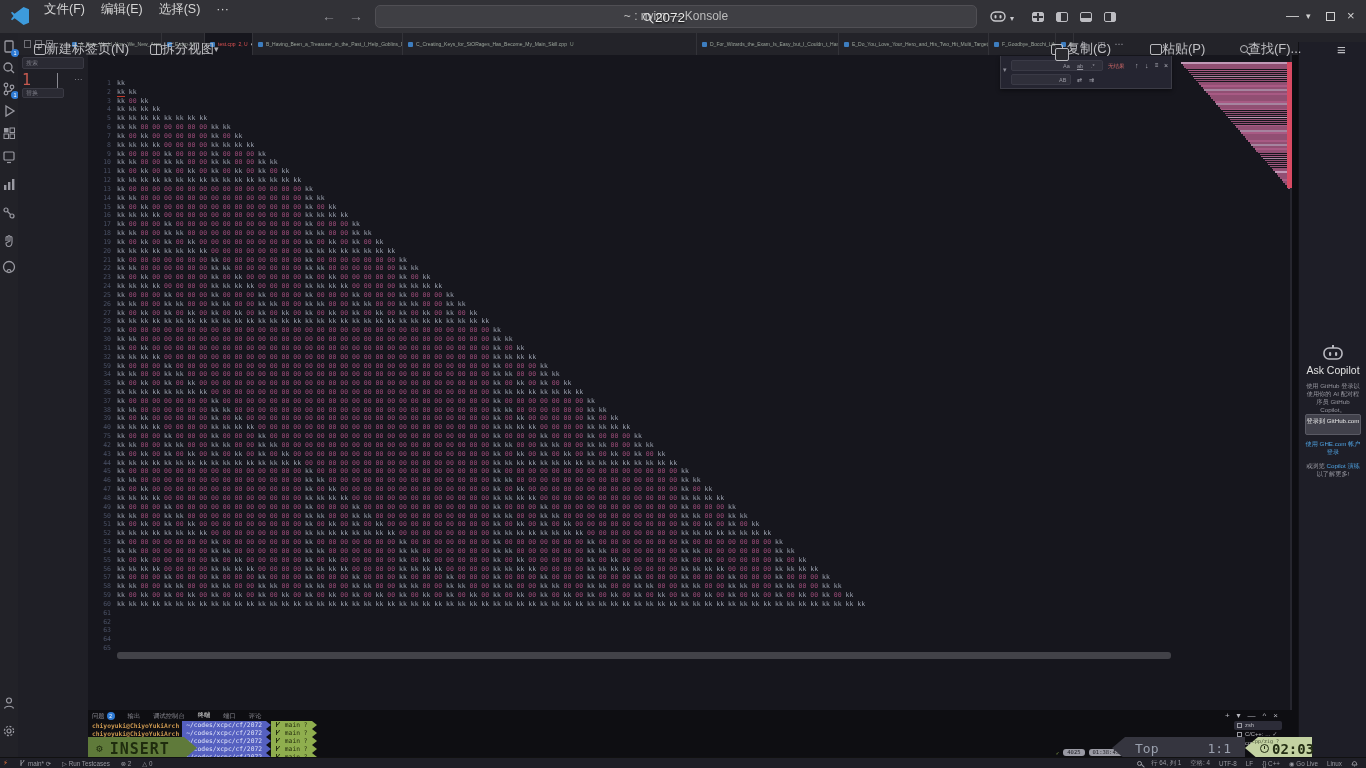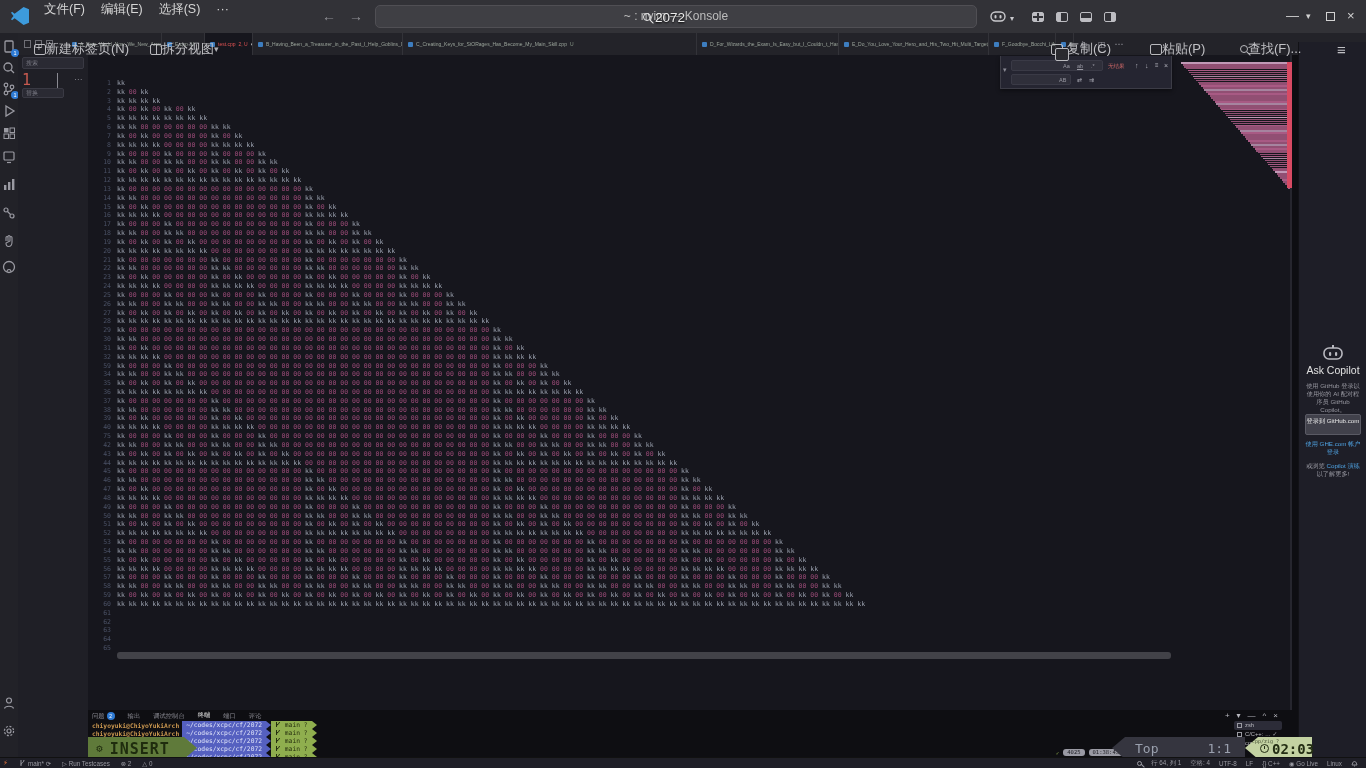--- a/index.html
+++ b/index.html
@@ -408,23 +408,23 @@
       <div class="ln">59</div>
       <div class="ln">60</div>
       <div class="ln">61</div>
       <div class="ln">62</div>
       <div class="ln">63</div>
       <div class="ln">64</div>
       <div class="ln">65</div>
     </div>
   <div id="buffer">
       <div class="ln"><span>kk</span></div>
+      <div class="ln"><span class="u">kk</span> <span>kk</span></div>
       <div class="ln"><span>kk</span> <span class="z">00</span> <span>kk</span></div>
       <div class="ln"><span>kk</span> <span>kk</span> <span>kk</span> <span>kk</span></div>
-      <div class="ln"><span>kk</span> <span class="z">00</span> <span>kk</span> <span class="z">00</span> <span>kk</span> <span class="z">00</span> <span>kk</span></div>
       <div class="ln"><span>kk</span> <span>kk</span> <span>kk</span> <span>kk</span> <span>kk</span> <span>kk</span> <span>kk</span> <span>kk</span></div>
       <div class="ln"><span>kk</span> <span>kk</span> <span class="z">00</span> <span class="z">00</span> <span class="z">00</span> <span class="z">00</span> <span class="z">00</span> <span class="z">00</span> <span>kk</span> <span>kk</span></div>
       <div class="ln"><span>kk</span> <span class="z">00</span> <span>kk</span> <span class="z">00</span> <span class="z">00</span> <span class="z">00</span> <span class="z">00</span> <span class="z">00</span> <span>kk</span> <span class="z">00</span> <span>kk</span></div>
       <div class="ln"><span>kk</span> <span>kk</span> <span>kk</span> <span>kk</span> <span class="z">00</span> <span class="z">00</span> <span class="z">00</span> <span class="z">00</span> <span>kk</span> <span>kk</span> <span>kk</span> <span>kk</span></div>
       <div class="ln"><span>kk</span> <span class="z">00</span> <span class="z">00</span> <span class="z">00</span> <span>kk</span> <span class="z">00</span> <span class="z">00</span> <span class="z">00</span> <span>kk</span> <span class="z">00</span> <span class="z">00</span> <span class="z">00</span> <span>kk</span></div>
       <div class="ln"><span>kk</span> <span>kk</span> <span class="z">00</span> <span class="z">00</span> <span>kk</span> <span>kk</span> <span class="z">00</span> <span class="z">00</span> <span>kk</span> <span>kk</span> <span class="z">00</span> <span class="z">00</span> <span>kk</span> <span>kk</span></div>
       <div class="ln"><span>kk</span> <span class="z">00</span> <span>kk</span> <span class="z">00</span> <span>kk</span> <span class="z">00</span> <span>kk</span> <span class="z">00</span> <span>kk</span> <span class="z">00</span> <span>kk</span> <span class="z">00</span> <span>kk</span> <span class="z">00</span> <span>kk</span></div>
       <div class="ln"><span>kk</span> <span>kk</span> <span>kk</span> <span>kk</span> <span>kk</span> <span>kk</span> <span>kk</span> <span>kk</span> <span>kk</span> <span>kk</span> <span>kk</span> <span>kk</span> <span>kk</span> <span>kk</span> <span>kk</span> <span>kk</span></div>
       <div class="ln"><span>kk</span> <span class="z">00</span> <span class="z">00</span> <span class="z">00</span> <span class="z">00</span> <span class="z">00</span> <span class="z">00</span> <span class="z">00</span> <span class="z">00</span> <span class="z">00</span> <span class="z">00</span> <span class="z">00</span> <span class="z">00</span> <span class="z">00</span> <span class="z">00</span> <span class="z">00</span> <span>kk</span></div>
       <div class="ln"><span>kk</span> <span>kk</span> <span class="z">00</span> <span class="z">00</span> <span class="z">00</span> <span class="z">00</span> <span class="z">00</span> <span class="z">00</span> <span class="z">00</span> <span class="z">00</span> <span class="z">00</span> <span class="z">00</span> <span class="z">00</span> <span class="z">00</span> <span class="z">00</span> <span class="z">00</span> <span>kk</span> <span>kk</span></div>

